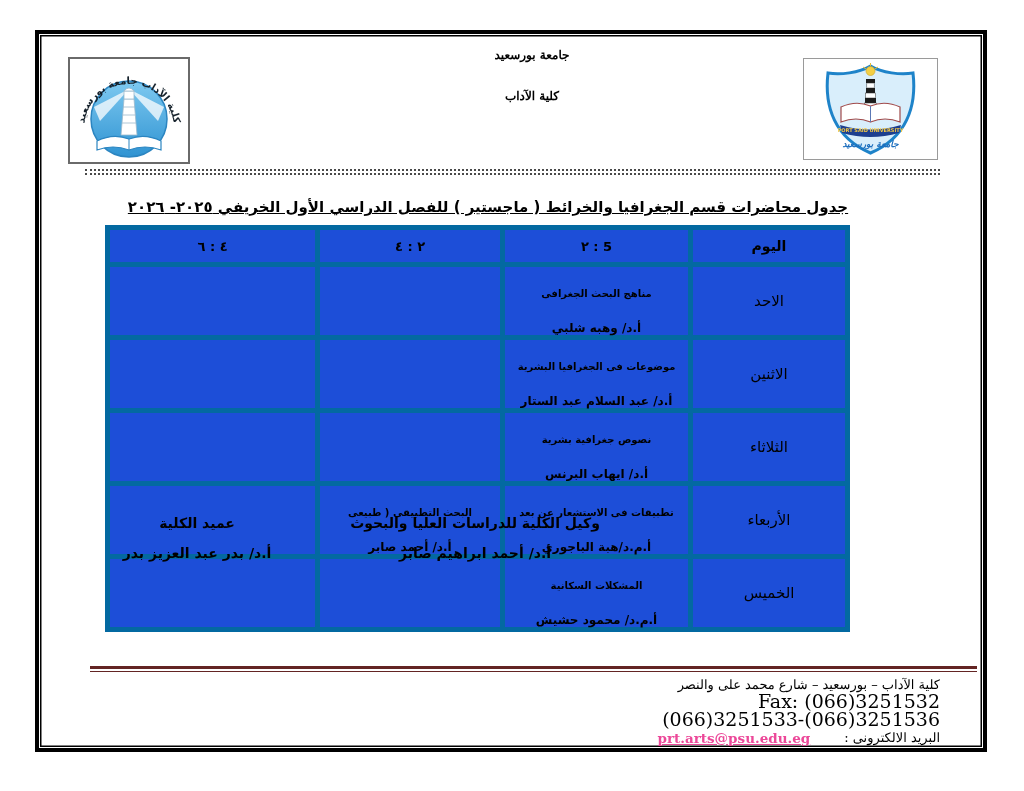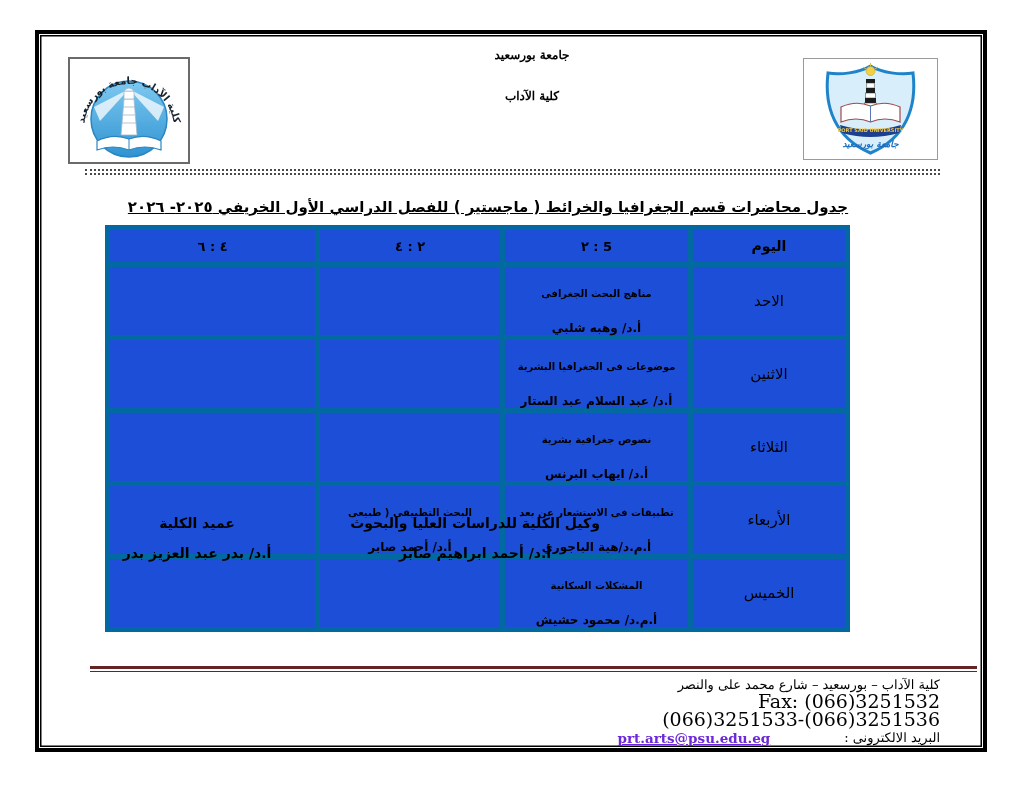--- a/index.html
+++ b/index.html
@@ -54,22 +54,22 @@
   
   .footer-rule { position:absolute; top:666px; left:90px; width:887px; height:6px;
                  border-top:3px solid #632423; border-bottom:1px solid #632423; }
   .footer { position:absolute; top:676px; right:84px; width:600px; text-align:right;
             direction:rtl; font-family:"DejaVu Serif","Liberation Serif",serif; }
   .footer .f-ar { font-size:13px; line-height:17px; }
   .footer .f-ltr { direction:ltr; unicode-bidi:isolate; font-size:19px; line-height:17.5px;
                    text-align:right; }
   .footer .email-row { display:flex; direction:rtl; justify-content:flex-start;
                        gap:34px; align-items:center; line-height:18px; margin-top:1px; }
-  .footer .email-label { font-size:13px;margin-left:40px; }
-  .footer a.email-link { color:#6d28d9; text-decoration:underline; direction:ltr;
+  .footer .email-label { font-size:13px; }
+  .footer a.email-link { color:#ec4899; text-decoration:underline; direction:ltr;
                          unicode-bidi:isolate; font-size:13.5px; font-weight:bold;
                          font-family:"DejaVu Serif","Liberation Serif",serif; cursor:pointer; }
   svg text { font-family:"DejaVu Sans",sans-serif; }
 </style>
 </head>
 <body>
 
 <div class="page">
   <div class="page-frame"></div>
 

